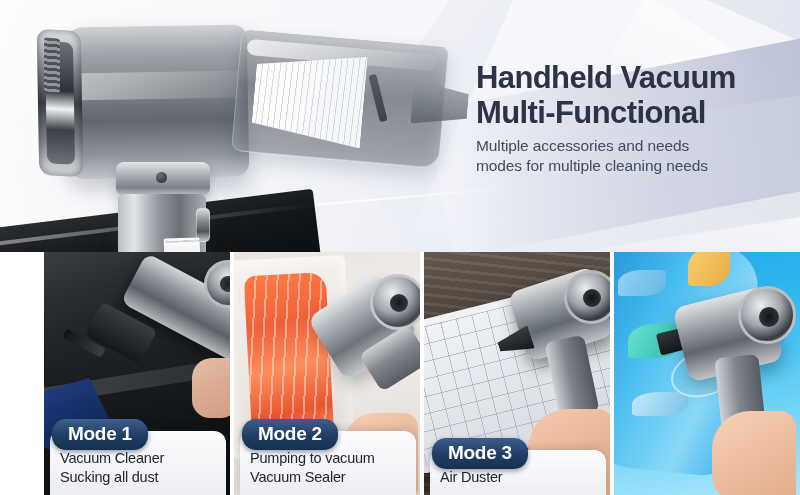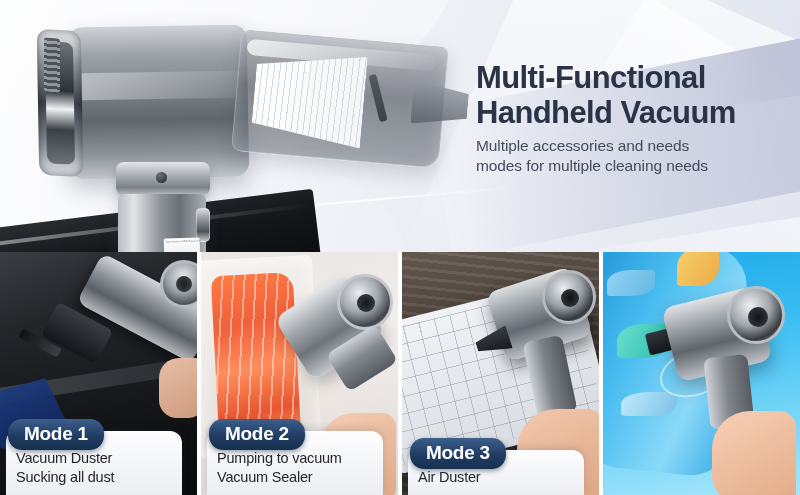--- a/index.html
+++ b/index.html
@@ -173,21 +173,21 @@
     font-size:15.5px; line-height:20px; color:#434b5c; letter-spacing:-.1px;
   }
 
   
   .panels {
     position:absolute; left:0; top:252px; width:800px; height:243px;
     display:flex; gap:4px; background:#ffffff;
   }
   .panel { position:relative; flex:1 1 0; overflow:hidden; }
 
-  .p1 { background:linear-gradient(160deg,#3a3d42 0%,#17191c 40%,#0a0b0d 100%); }
+  .p1 { background:linear-gradient(160deg,#3a3d42 0%,#17191c 40%,#0a0b0d 100%);margin-left:44px; }
   .p1 .carpanel {
     position:absolute; left:-10px; top:64px; width:230px; height:120px;
     background:linear-gradient(180deg,#23262a,#101214);
     transform:rotate(-9deg);
   }
   .p1 .caredge {
     position:absolute; left:-20px; top:120px; width:240px; height:16px;
     background:linear-gradient(90deg,#4c5056,#2a2d31);
     transform:rotate(-9deg); opacity:.8;
   }
@@ -430,43 +430,43 @@
       <div class="neck"></div>
       <div class="neck-dot"></div>
       <div class="handle"></div>
       <div class="handle-btn"></div>
       <div class="micro-label">
         <span>Rated power 120W  Rated voltage 7.4V  Li-ion battery  Made in China</span>
       </div>
     </div>
 
     <div class="headline">
+      <div>Handheld Vacuum</div>
       <div>Multi-Functional</div>
-      <div>Handheld Vacuum</div>
     </div>
     <div class="subhead">
       <div>Multiple accessories and needs</div>
       <div>modes for multiple cleaning needs</div>
     </div>
   </div>
 
   <div class="panels">
 
     <div class="panel p1">
       <div class="carpanel"></div>
       <div class="caredge"></div>
       <div class="bluething"></div>
       <div class="v-body"></div>
       <div class="v-cap"></div>
       <div class="v-dark"></div>
       <div class="v-tip"></div>
       <div class="hand"></div>
       <div class="caption">
         <div class="badge">Mode 1</div>
-        <div class="cap-line">Vacuum Duster</div>
+        <div class="cap-line">Vacuum Cleaner</div>
         <div class="cap-line">Sucking all dust</div>
       </div>
     </div>
 
     <div class="panel p2">
       <div class="bagwrap"></div>
       <div class="salmon"></div>
       <div class="v-body"></div>
       <div class="v-cap"></div>
       <div class="v-handle"></div>

